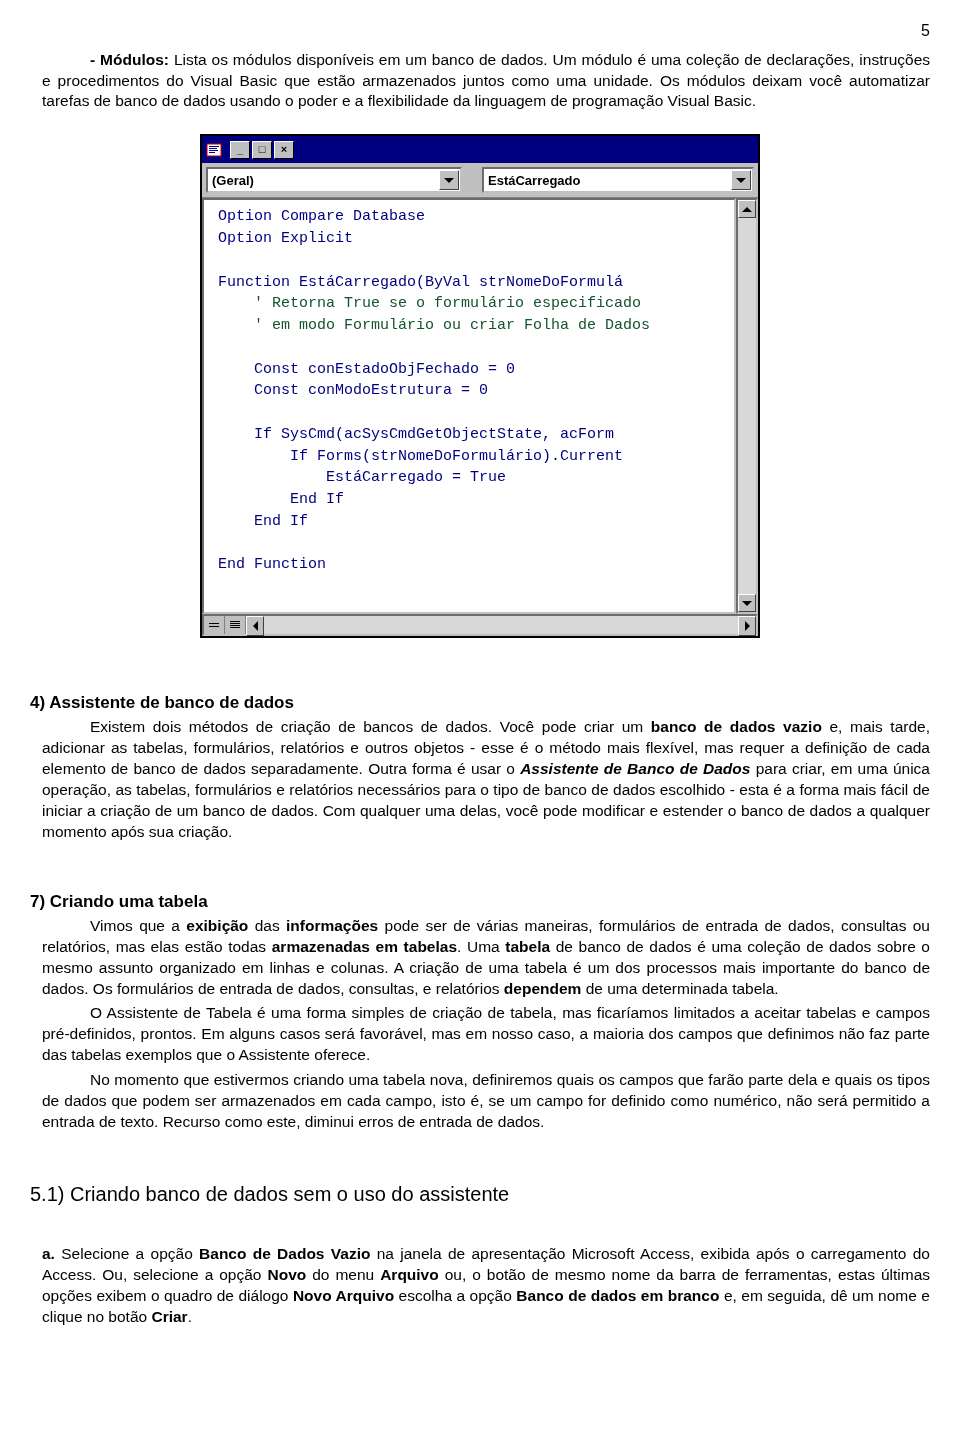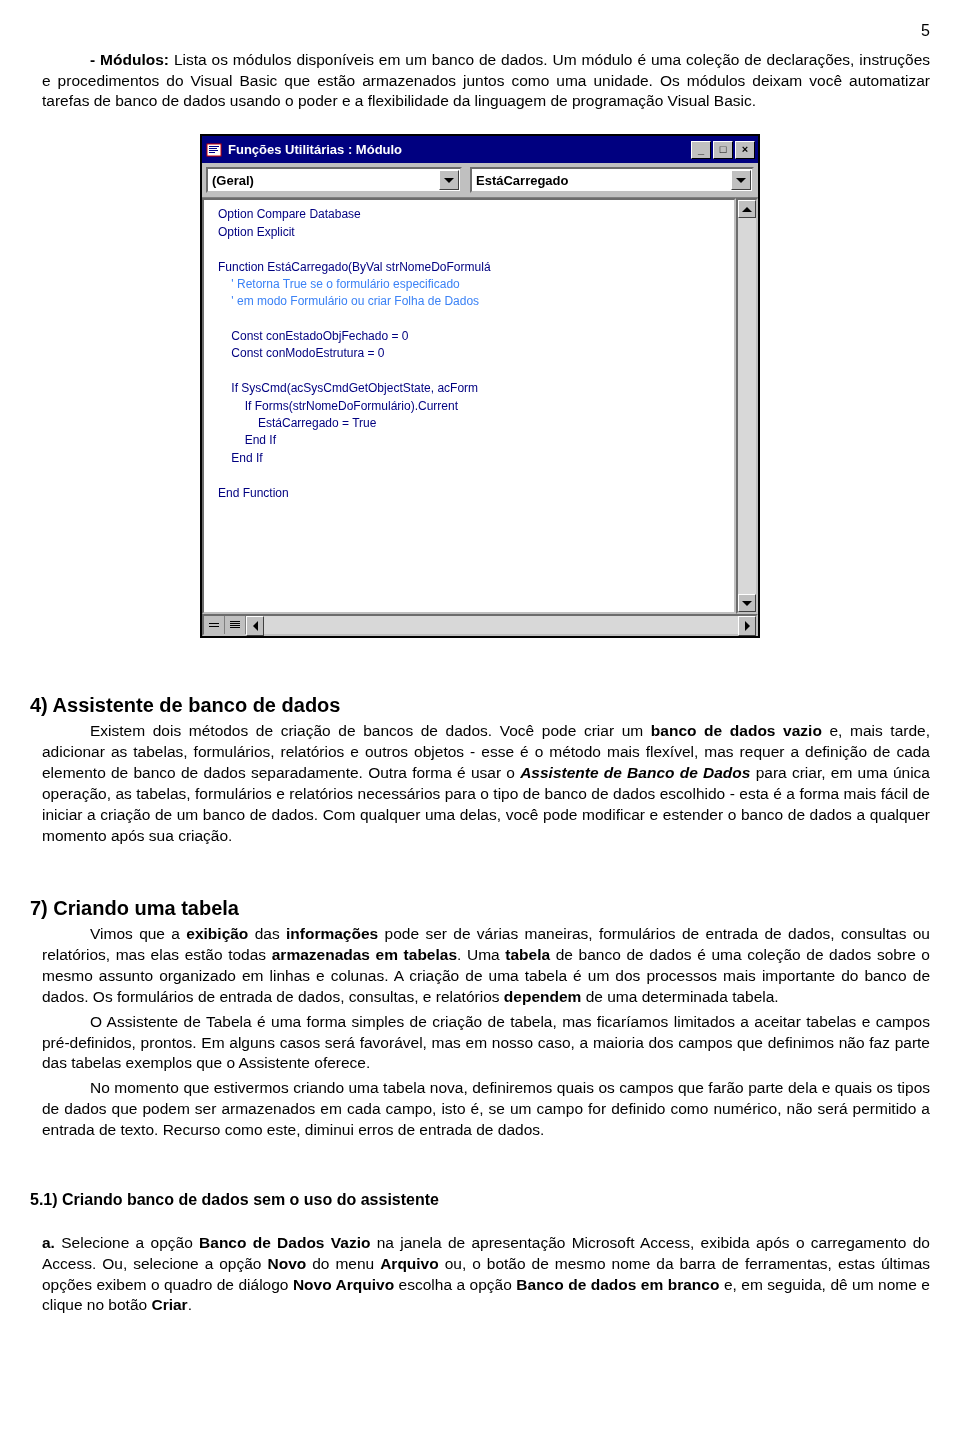--- a/index.html
+++ b/index.html
@@ -2,38 +2,38 @@
 <html><head>
 <meta charset="utf-8">
 <style>
 body{margin:0;padding:0;font-family:Arial,Helvetica,sans-serif;font-size:15.5px;line-height:1.35;color:#000;background:#fff}
 .page{width:960px;margin:0 auto;padding:20px 30px 30px 30px;box-sizing:border-box}
 .page-num{text-align:right;font-size:16px;margin-bottom:8px}
 p{margin:0 0 4px 12px;text-align:justify}
 .indent{text-indent:48px}
 .space{height:20px}
 .space-lg{height:36px}
-.heading{font-weight:bold;font-size:20px;margin-top:8px;margin-bottom:2px}
-.heading2{font-weight:bold;font-size:16px;margin-top:8px;margin-bottom:2px}
+.heading{font-weight:bold;font-size:17px;margin-top:8px;margin-bottom:2px}
+.heading2{font-weight:normal;font-size:20px;margin-top:8px;margin-bottom:16px}
 b{font-weight:bold}
 
 .window{width:556px;margin:22px auto 10px auto;border:2px solid #000;background:#c0c0c0;font-family:Arial,sans-serif;font-size:13px}
 .titlebar{background:#000080;color:#fff;display:flex;align-items:center;padding:2px 3px;height:23px}
 .titlebar .icon{width:18px;height:18px;display:flex;align-items:center;justify-content:center;margin-right:5px}
 .titlebar .title{flex:1;font-weight:bold;font-size:13px}
 .tb-btn{width:18px;height:16px;background:#c0c0c0;border:1px solid #fff;border-right-color:#000;border-bottom-color:#000;margin-left:2px;display:flex;align-items:center;justify-content:center;color:#000;font-weight:bold;font-size:11px;font-family:Arial}
-.toolbar{background:#c0c0c0;padding:4px;display:flex;gap:8px;border-bottom:1px solid #808080}
+.toolbar{background:#c0c0c0;padding:4px;display:flex;gap:20px;border-bottom:1px solid #808080}
 .dropdown{background:#fff;border:2px inset #c0c0c0;height:22px;display:flex;align-items:center;padding:0 4px;position:relative;font-size:13px;font-weight:bold}
 .dropdown.left{flex:0 0 244px}
 .dropdown.right{flex:1}
 .dropdown .dd-btn{position:absolute;right:1px;top:1px;bottom:1px;width:18px;background:#c0c0c0;border:1px solid #fff;border-right-color:#404040;border-bottom-color:#404040;display:flex;align-items:center;justify-content:center}
 .dd-btn::after{content:"";border-left:5px solid transparent;border-right:5px solid transparent;border-top:5px solid #000}
 .codearea{display:flex;background:#c0c0c0}
-.code{flex:1;background:#fff;border:2px inset #c0c0c0;padding:6px 16px 6px 14px;font-family:Liberation Sans, sans-serif;font-size:12px;line-height:1.45;color:#000080;white-space:pre;overflow:hidden;height:400px}
-.code .cmt{color:#3b82f6}
+.code{flex:1;background:#fff;border:2px inset #c0c0c0;padding:6px 16px 6px 14px;font-family:Liberation Mono, monospace;font-size:15px;line-height:1.45;color:#000080;white-space:pre;overflow:hidden;height:400px}
+.code .cmt{color:#14532d}
 .vscroll{width:18px;background:#c0c0c0;border:2px inset #c0c0c0;display:flex;flex-direction:column}
 .sbtn{height:16px;background:#c0c0c0;border:1px solid #fff;border-right-color:#404040;border-bottom-color:#404040;display:flex;align-items:center;justify-content:center}
 .sbtn.up::after{content:"";border-left:5px solid transparent;border-right:5px solid transparent;border-bottom:5px solid #000}
 .sbtn.down::after{content:"";border-left:5px solid transparent;border-right:5px solid transparent;border-top:5px solid #000}
 .sbtn.left::after{content:"";border-top:5px solid transparent;border-bottom:5px solid transparent;border-right:5px solid #000}
 .sbtn.right::after{content:"";border-top:5px solid transparent;border-bottom:5px solid transparent;border-left:5px solid #000}
 .strack{flex:1;background:#d8d8d8}
 .bottombar{display:flex;background:#c0c0c0;height:18px;border:2px inset #c0c0c0}
 .bottombar .view-btn{width:20px;height:100%;background:#c0c0c0;border-right:1px solid #808080;display:flex;align-items:center;justify-content:center}
 .bottombar .hscroll{flex:1;display:flex;background:#d8d8d8}
@@ -56,21 +56,20 @@
     <div class="titlebar">
       <span class="icon">
         <svg viewBox="0 0 16 16">
             <rect x="1" y="2" width="14" height="12" fill="#fff" stroke="#c00"></rect>
             <rect x="3" y="4" width="10" height="1" fill="#008"></rect>
             <rect x="3" y="6" width="8" height="1" fill="#008"></rect>
             <rect x="3" y="8" width="9" height="1" fill="#008"></rect>
             <rect x="3" y="10" width="6" height="1" fill="#008"></rect>
           </svg>
       </span>
-      <span class="title">Funções Utilitárias : Módulo</span>
       <span class="tb-btn">_</span>
       <span class="tb-btn">□</span>
       <span class="tb-btn">×</span>
     </div>
     <div class="toolbar">
       <div class="dropdown left">
         <span>(Geral)</span>
         <span class="dd-btn"></span>
       </div>
       <div class="dropdown right">

